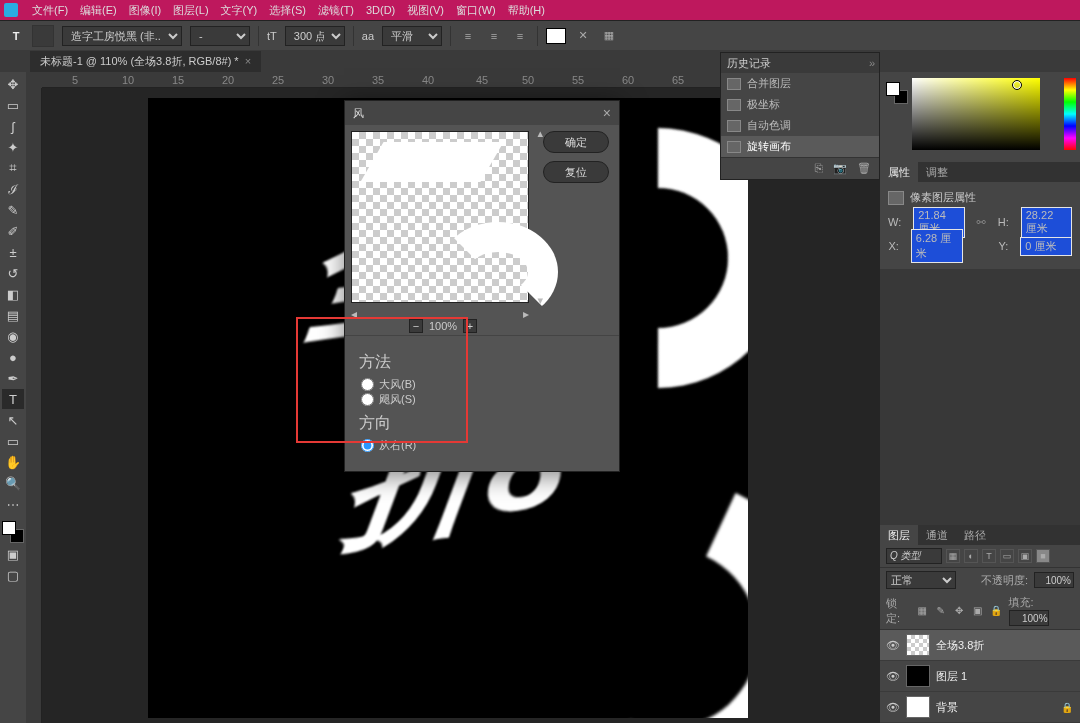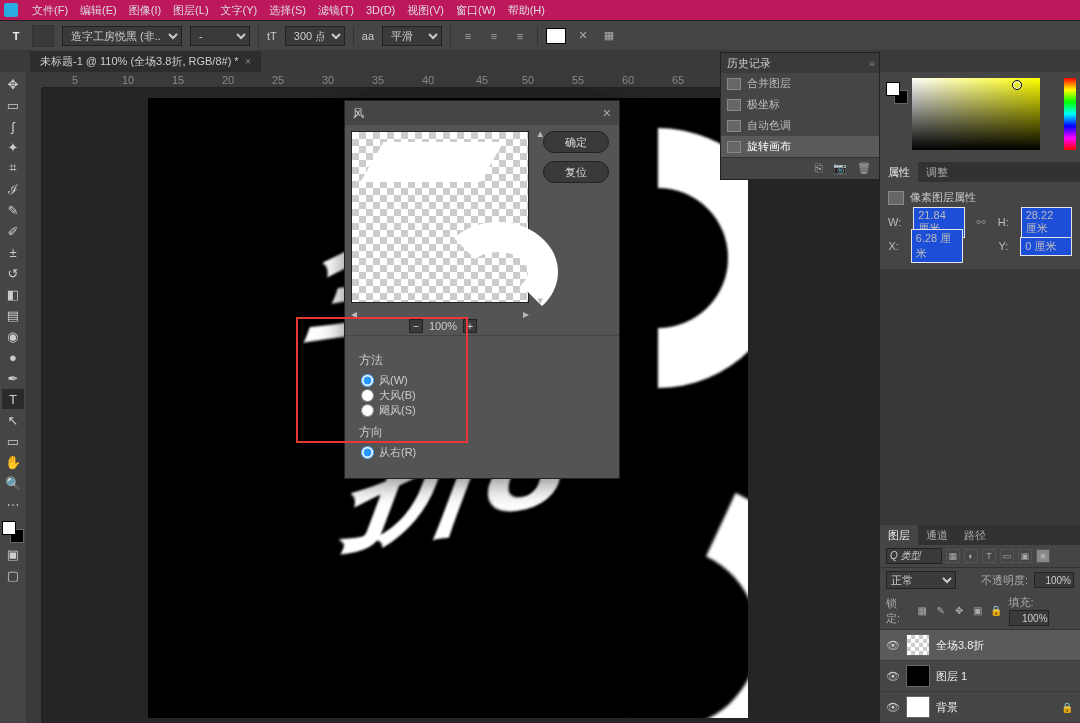--- a/index.html
+++ b/index.html
@@ -112,21 +112,21 @@
 .preview .pw-shape { position: absolute; top: 10px; left: 20px; width: 120px; height: 40px; background: #fff; transform: skewX(-30deg); }
 .preview .pw-shape2 { position: absolute; bottom: -20px; right: -30px; width: 120px; height: 100px; border: 30px solid #fff; border-radius: 50%; border-left-color: transparent; border-bottom-color: transparent; }
 .prev-arrows { position: relative; width: 184px; height: 14px; }
 .prev-arrows .pa { position: absolute; color: #bbb; font-size: 12px; bottom: -4px; }
 .zoom-row { display: flex; align-items: center; justify-content: center; gap: 6px; color: #ccc; margin-top: 2px; }
 .zoom-row .zb { width: 14px; height: 14px; background: #3a3a3a; border: 1px solid #222; display: flex; align-items: center; justify-content: center; cursor: pointer; }
 .dlg-right { display: flex; flex-direction: column; gap: 8px; width: 70px; }
 .dlg-btn { background: #3a3a3a; border: 1px solid #222; border-radius: 12px; height: 22px; width: 66px; color: #ddd; display: flex; align-items: center; justify-content: center; font-size: 11px; cursor: pointer; }
 
 .dlg-lower { padding: 10px 14px 18px 14px; border-top: 1px solid #444; }
-.group-title { color: #ccc; font-size: 12px; margin-bottom: 4px; margin-top: 6px; }
+.group-title { color: #ccc; font-size: 16px; margin-bottom: 4px; margin-top: 6px; }
 .radio-row { display: flex; align-items: center; gap: 5px; color: #ccc; font-size: 11px; margin-left: 2px; line-height: 15px; height: 15px; }
 .radio-row input { accent-color: #2997ff; }
 
 .red-box { position: absolute; top: 317px; left: 296px; width: 172px; height: 126px; border: 2px solid #e53935; pointer-events: none; }
 </style>
 </head>
 <body>
 
 <div class="menubar">
   <div class="logo"></div>
@@ -380,24 +380,20 @@
       </div>
     </div>
     <div class="dlg-right">
       <div class="dlg-btn">确定</div>
       <div class="dlg-btn">复位</div>
     </div>
   </div>
   <div class="dlg-lower">
     <div class="group-title">方法</div>
     <label class="radio-row">
-        <input type="radio" name="m" checked="" style="">
-        <span>风(W)</span>
-      </label>
-    <label class="radio-row">
         <input type="radio" name="m" style="">
         <span>大风(B)</span>
       </label>
     <label class="radio-row">
         <input type="radio" name="m" style="">
         <span>飓风(S)</span>
       </label>
     <div class="group-title">方向</div>
     <label class="radio-row">
         <input type="radio" name="d" checked="" style="">

